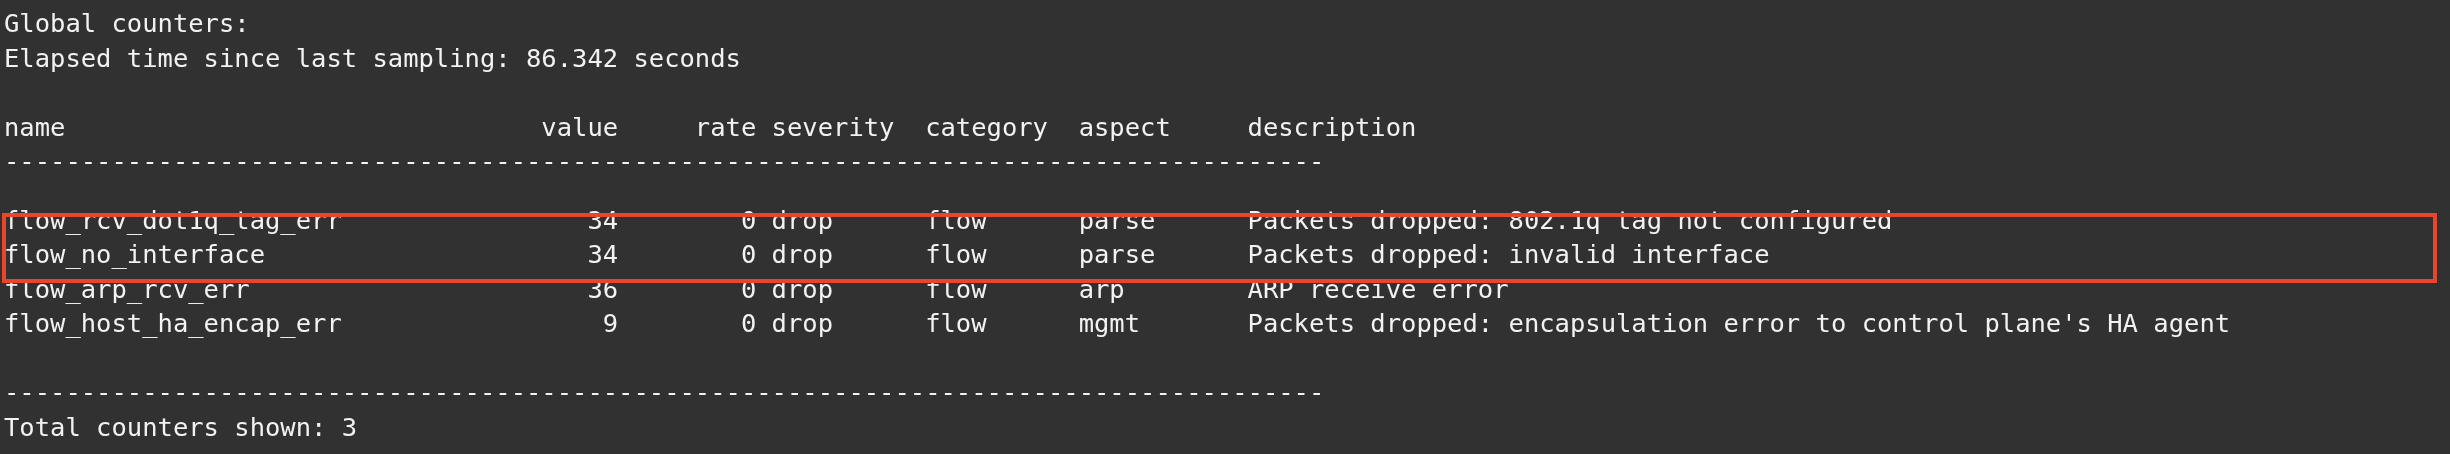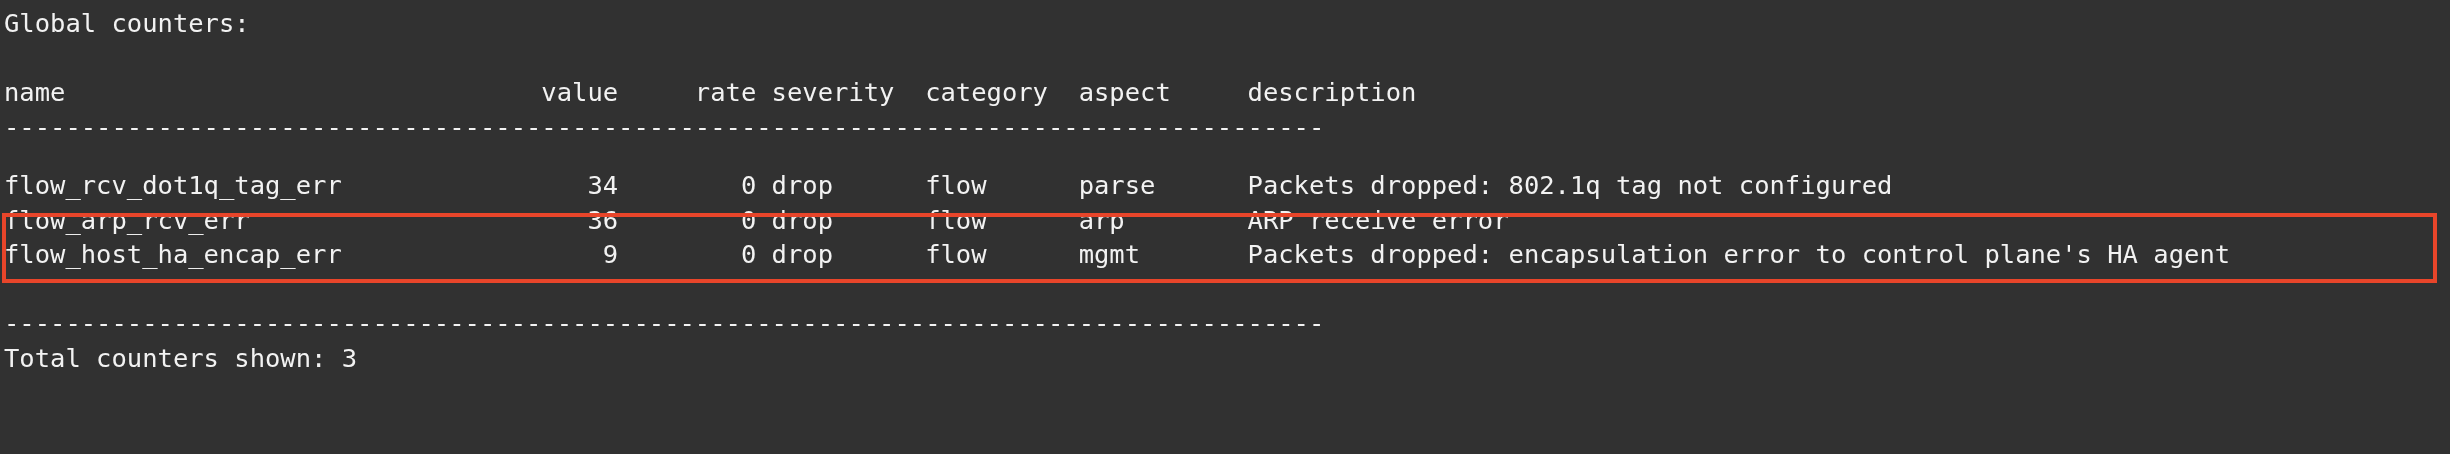--- a/index.html
+++ b/index.html
@@ -51,28 +51,30 @@
     box-sizing: border-box;
     pointer-events: none;
   }
 </style>
 </head>
 <body>
 
 <div id="terminal">
 
   <div class="line">Global counters:</div>
+  <div class="line">Elapsed time since last sampling: 86.342 seconds</div>
 
   <div class="blank"></div>
 
   <div class="line">name                               value     rate severity  category  aspect     description</div>
   <div class="sep">--------------------------------------------------------------------------------------</div>
 
   <div class="rowwrap">
     <div class="line">flow_rcv_dot1q_tag_err                34        0 drop      flow      parse      Packets dropped: 802.1q tag not configured</div>
+    <div class="line">flow_no_interface                     34        0 drop      flow      parse      Packets dropped: invalid interface</div>
     <div class="line">flow_arp_rcv_err                      36        0 drop      flow      arp        ARP receive error</div>
     <div class="line">flow_host_ha_encap_err                 9        0 drop      flow      mgmt       Packets dropped: encapsulation error to control plane's HA agent</div>
   </div>
 
   <div class="blank"></div>
   <div class="sep">--------------------------------------------------------------------------------------</div>
   <div class="line">Total counters shown: 3</div>
 
   <div id="highlight-box"></div>
 </div>

